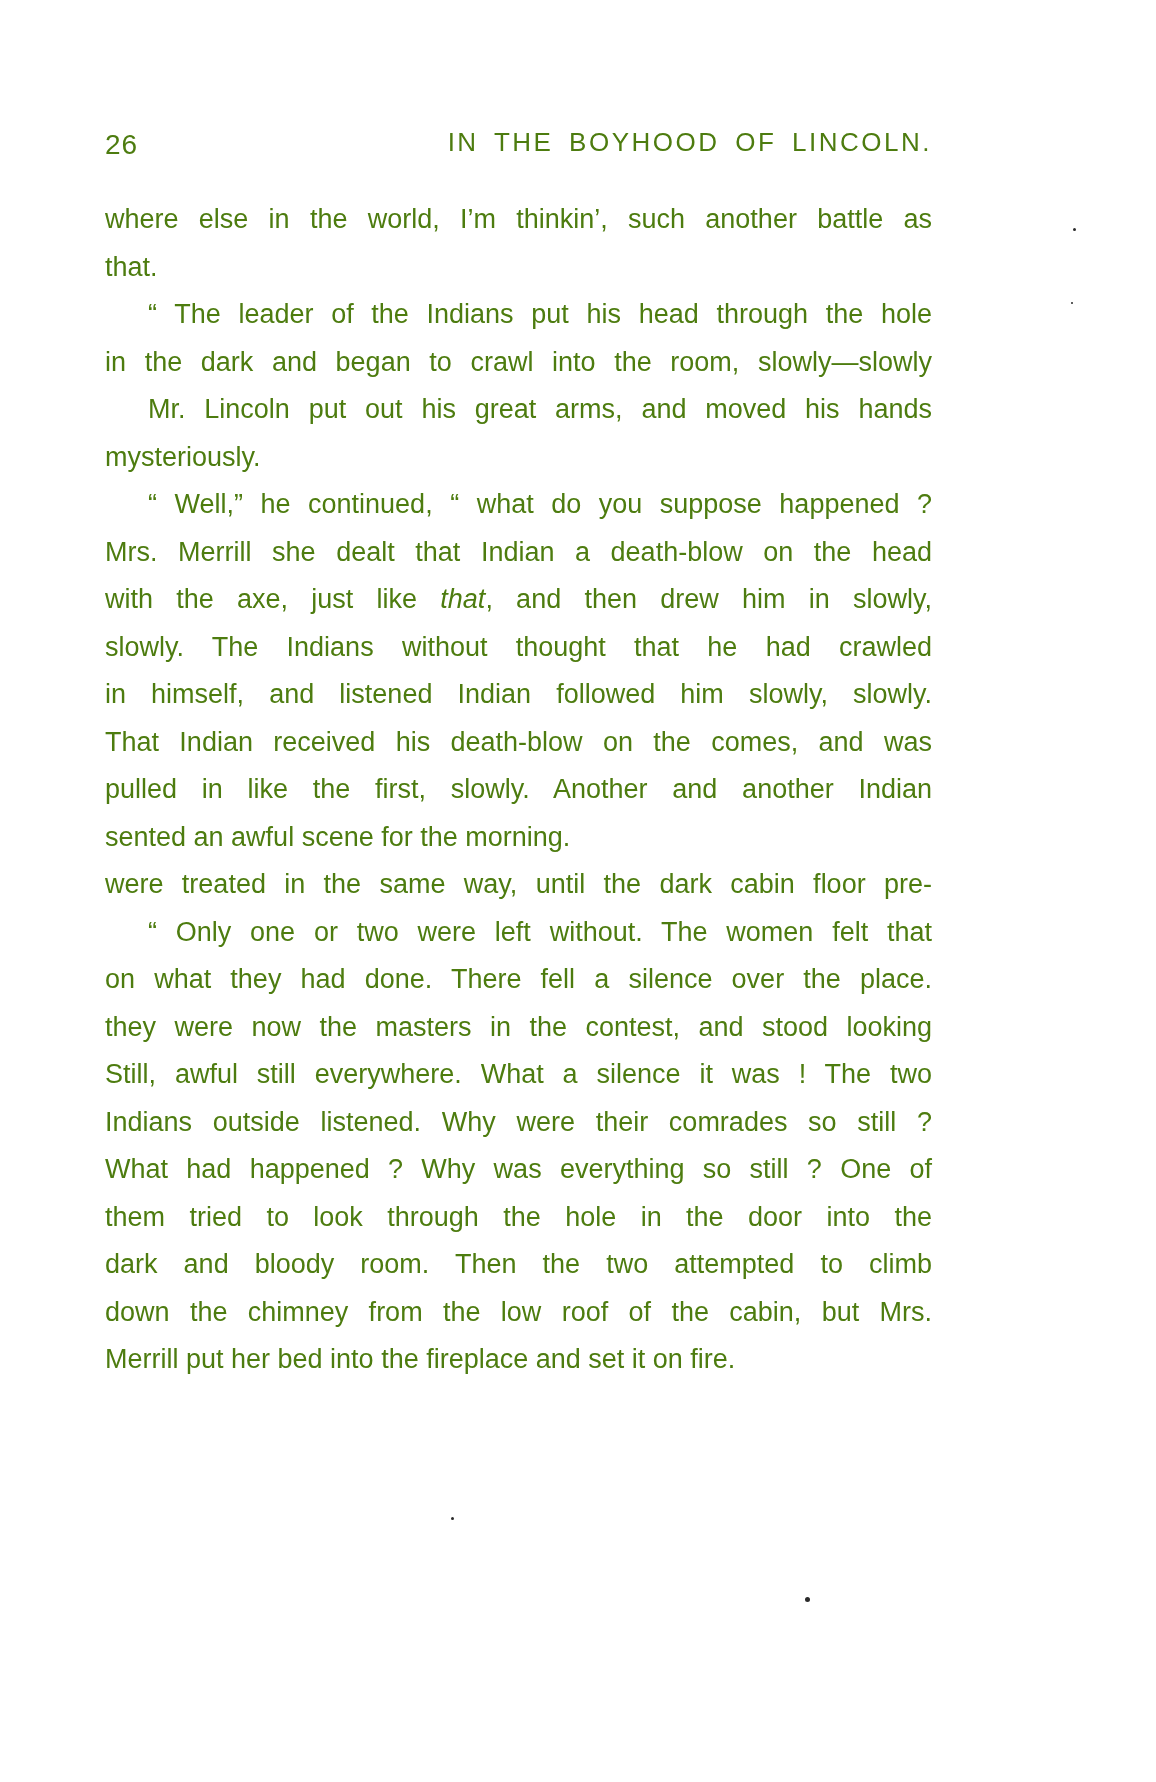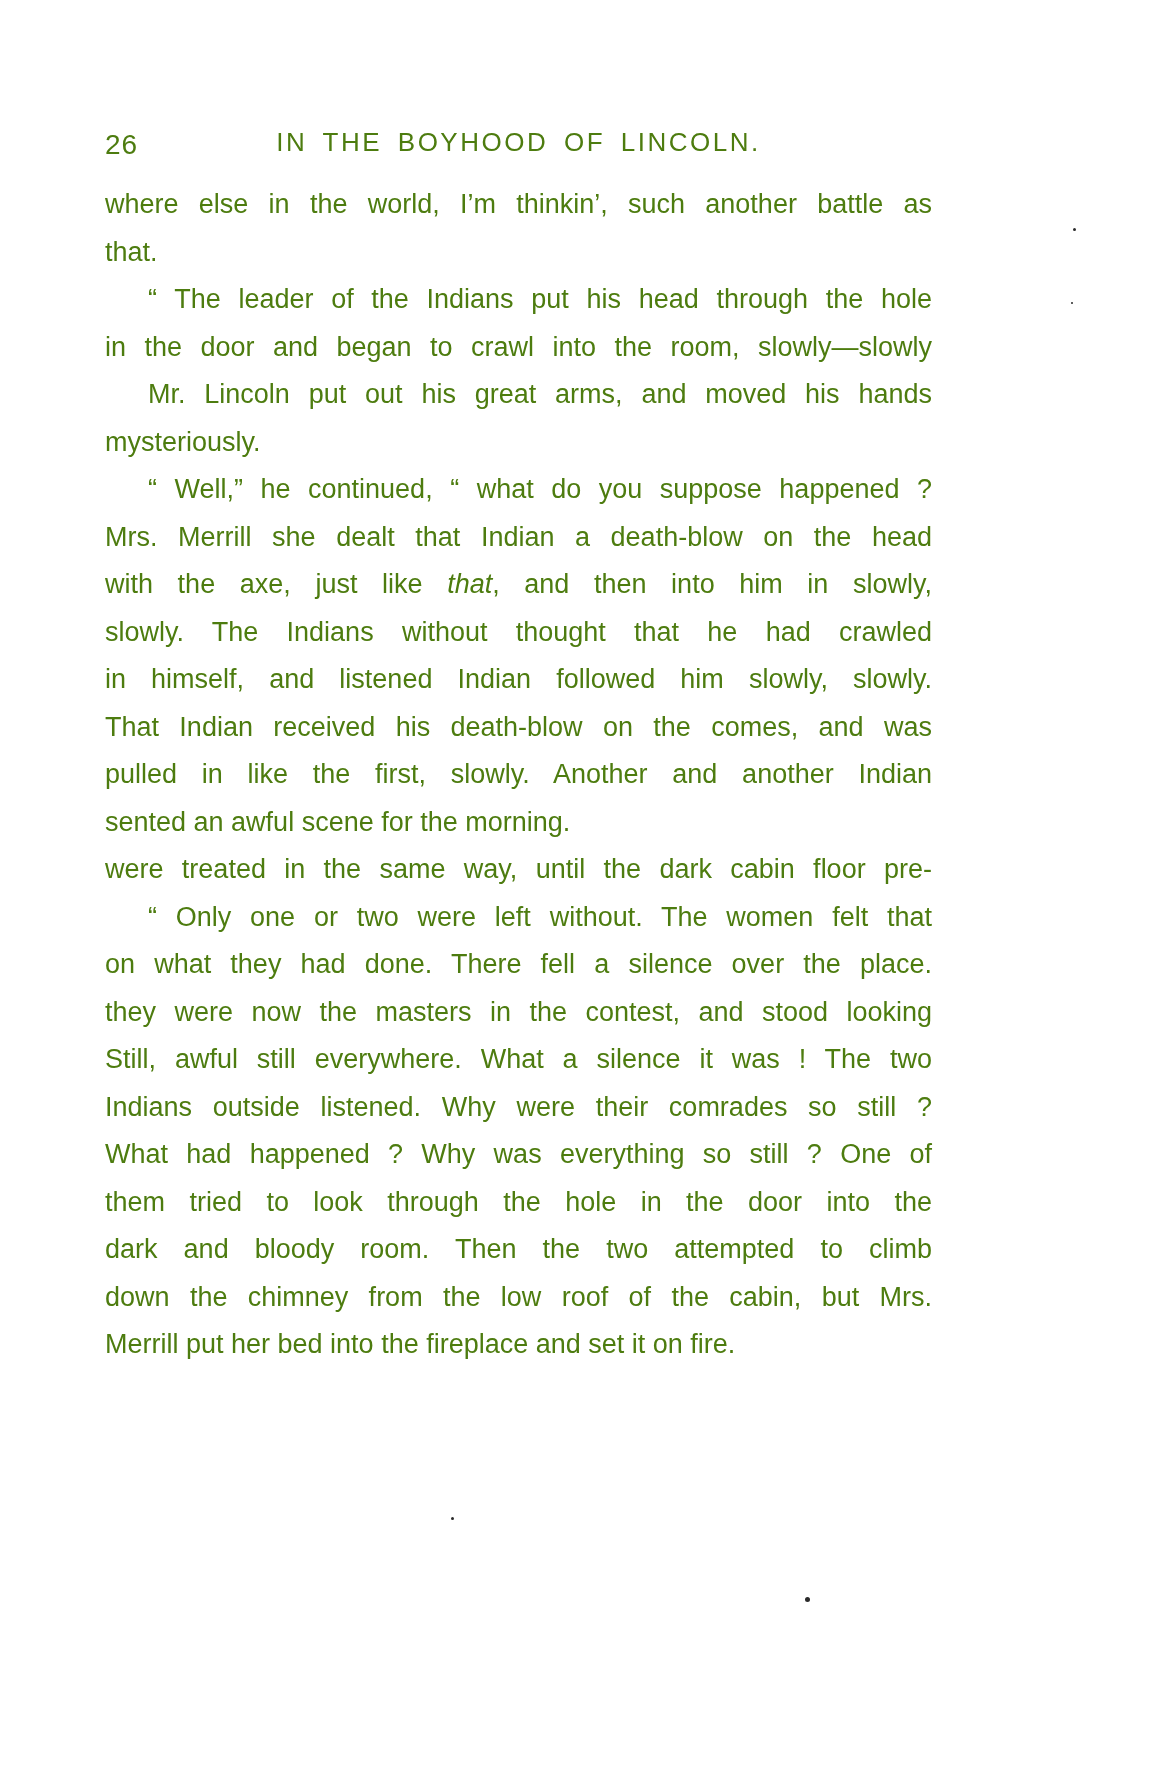--- a/index.html
+++ b/index.html
@@ -9,24 +9,24 @@
     margin:0 auto;
     background:#ffffff;
     font-family:Liberation Sans, sans-serif;
     color:#4d7c0f;
     overflow:hidden;
   }
   .content { position:absolute; left:105px; top:127px; width:827px; }
   .header { position:relative; height:36px; }
   .page-number { position:absolute; left:0; top:2px; font-size:28px; letter-spacing:1px; }
   .running-title {
-    display:block; text-align:center;
+    display:block; text-align:right;
     font-size:26px; letter-spacing:2.5px; word-spacing:6px;
   }
-  .body { margin-top:18px; font-size:27px; line-height:47.5px; }
+  .body { margin-top:33px; font-size:27px; line-height:47.5px; }
   .line {
     text-align:justify;
     text-align-last:justify;
     -moz-text-align-last:justify;
   }
   .line.left { text-align-last:left; -moz-text-align-last:left; }
   .line.indent { text-indent:43px; }
   em { font-style:italic; }
   .speck { position:absolute; background:#2a2a2a; border-radius:50%; }
 </style>
@@ -39,30 +39,30 @@
       <span class="page-number">26</span>
       <span class="running-title">IN THE BOYHOOD OF LINCOLN.</span>
     </div>
     <div class="body">
         <div class="paragraph">
           <div class="line"><span>where else in the world, I’m thinkin’, such another battle as</span></div>
           <div class="line left"><span>that.</span></div>
         </div>
         <div class="paragraph">
           <div class="line indent"><span>“ The leader of the Indians put his head through the hole</span></div>
-          <div class="line"><span>in the door and began to crawl into the room, slowly—slowly</span></div>
+          <div class="line"><span>in the dark and began to crawl into the room, slowly—slowly</span></div>
         </div>
         <div class="paragraph">
           <div class="line indent"><span>Mr. Lincoln put out his great arms, and moved his hands</span></div>
           <div class="line left"><span>mysteriously.</span></div>
         </div>
         <div class="paragraph">
           <div class="line indent"><span>“ Well,” he continued, “ what do you suppose happened ?</span></div>
           <div class="line"><span>Mrs. Merrill she dealt that Indian a death-blow on the head</span></div>
-          <div class="line"><span>with the axe, just like </span><em>that</em><span>, and then into him in slowly,</span></div>
+          <div class="line"><span>with the axe, just like </span><em>that</em><span>, and then drew him in slowly,</span></div>
           <div class="line"><span>slowly. The Indians without thought that he had crawled</span></div>
           <div class="line"><span>in himself, and listened Indian followed him slowly, slowly.</span></div>
           <div class="line"><span>That Indian received his death-blow on the comes, and was</span></div>
           <div class="line"><span>pulled in like the first, slowly. Another and another Indian</span></div>
           <div class="line left"><span>sented an awful scene for the morning.</span></div>
           <div class="line"><span>were treated in the same way, until the dark cabin floor pre-</span></div>
         </div>
         <div class="paragraph">
           <div class="line indent"><span>“ Only one or two were left without. The women felt that</span></div>
           <div class="line"><span>on what they had done. There fell a silence over the place.</span></div>

